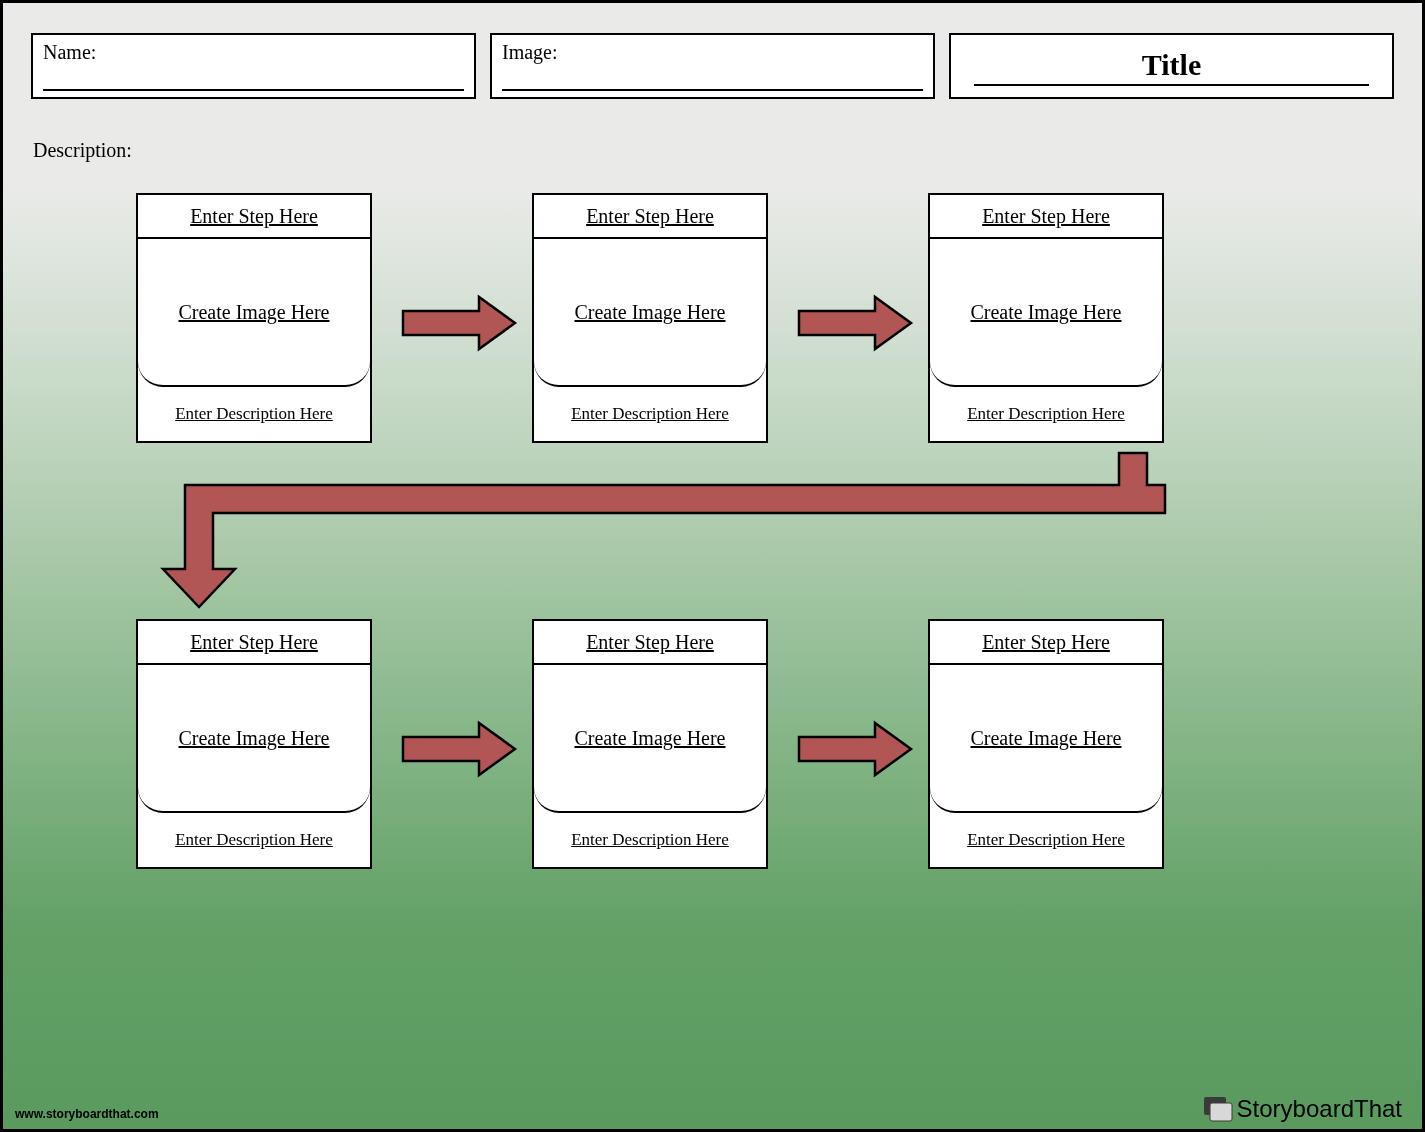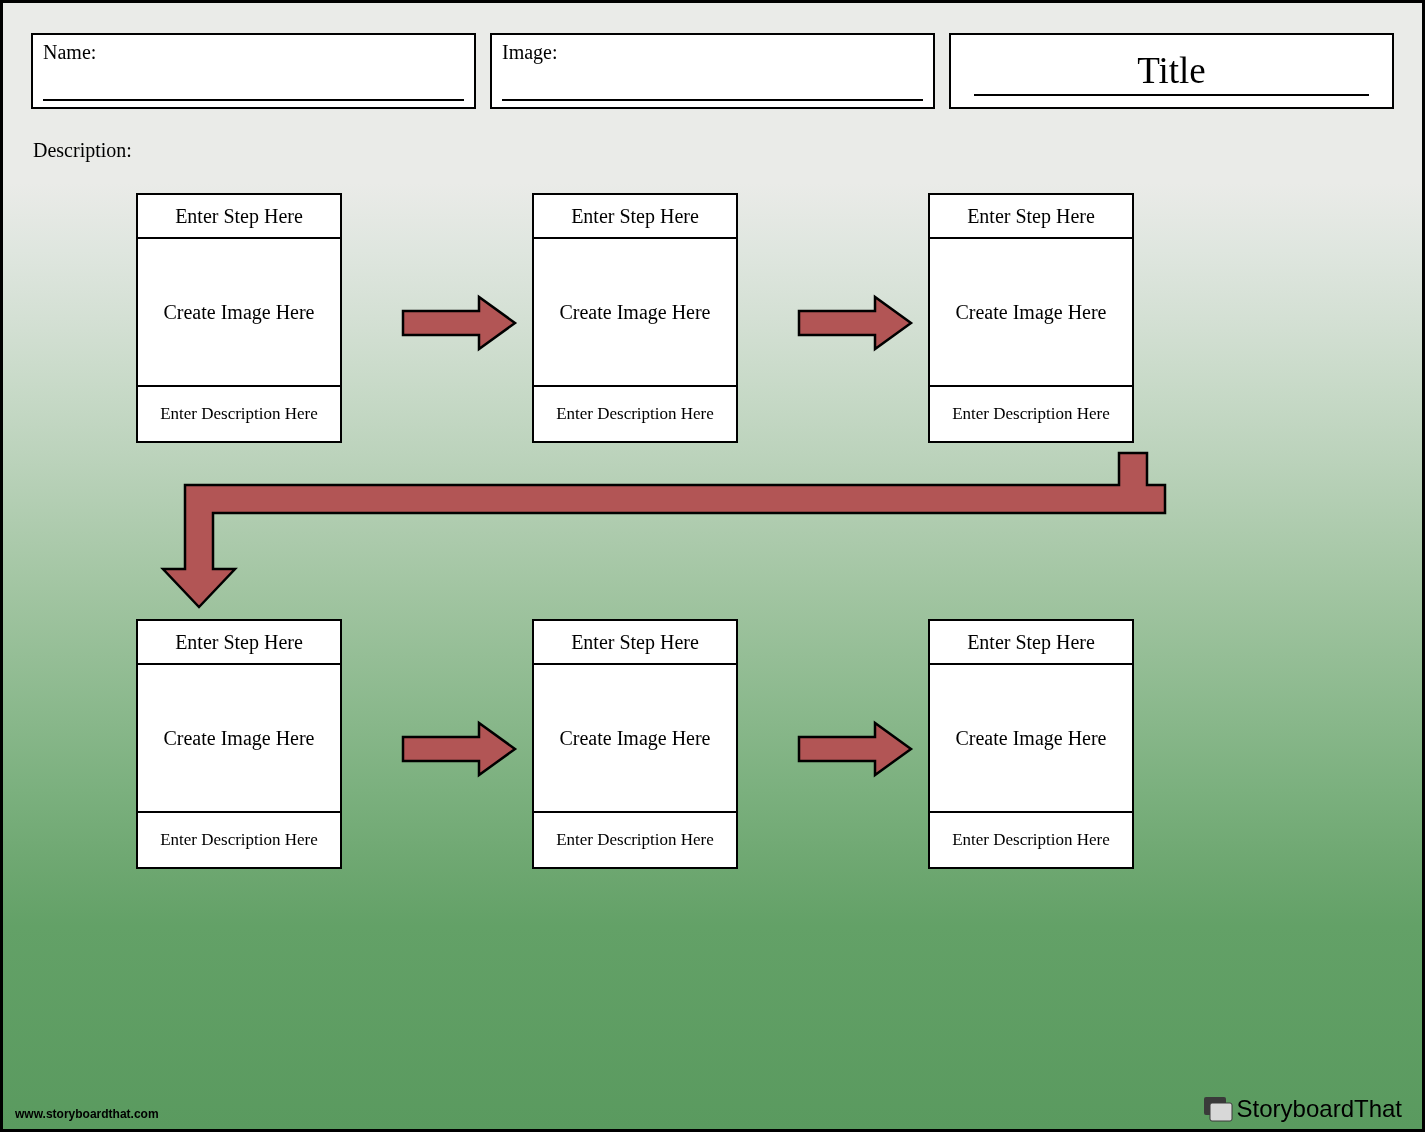--- a/index.html
+++ b/index.html
@@ -33,77 +33,79 @@
   .header-row {
     position: absolute;
     top: 30px; left: 28px; right: 28px;
     display: flex;
     gap: 14px;
   }
   .header-box {
     flex: 1;
     background: #fff;
     border: 2px solid #000;
-    height: 76px;
+    height: 66px;
     padding: 6px 10px 4px 10px;
     display: flex;
     flex-direction: column;
     justify-content: flex-start;
   }
   .header-box.title-box {
     align-items: center;
     justify-content: center;
   }
   .header-label {
     font-size: 20px;
     color: #000;
   }
   .header-line {
     border-bottom: 2px solid #000;
     margin-top: auto;
     margin-bottom: 2px;
   }
   .title-text {
-    font-size: 37px;
-    font-weight: normal;
+    font-size: 30px;
+    font-weight: bold;
   }
   .title-underline {
     width: 94%;
     border-bottom: 2px solid #000;
     margin-top: 2px;
   }
   .directions {
     position: absolute;
     left: 30px;
     top: 136px;
     font-size: 20px;
   }
   .step-box {
     position: absolute;
-    width: 206px;
+    width: 236px;
     background: #fff;
     border: 2.5px solid #000;
+    text-decoration: underline;
   }
   .step-title {
     height: 44px;
     border-bottom: 2.5px solid #000;
     display: flex;
     align-items: center;
     justify-content: center;
     font-family: "Comic Sans MS", "Chalkboard SE", cursive, Georgia;
     font-size: 20px;
   }
   .step-image {
     height: 148px;
     border-bottom: 2.5px solid #000;
     display: flex;
     align-items: center;
     justify-content: center;
     font-family: "Comic Sans MS", "Chalkboard SE", cursive, Georgia;
     font-size: 20px;
+    border-radius: 25px;
   }
   .step-desc {
     height: 54px;
     display: flex;
     align-items: center;
     justify-content: center;
     font-family: "Comic Sans MS", "Chalkboard SE", cursive, Georgia;
     font-size: 17px;
   }
   .arrow-wrap {

